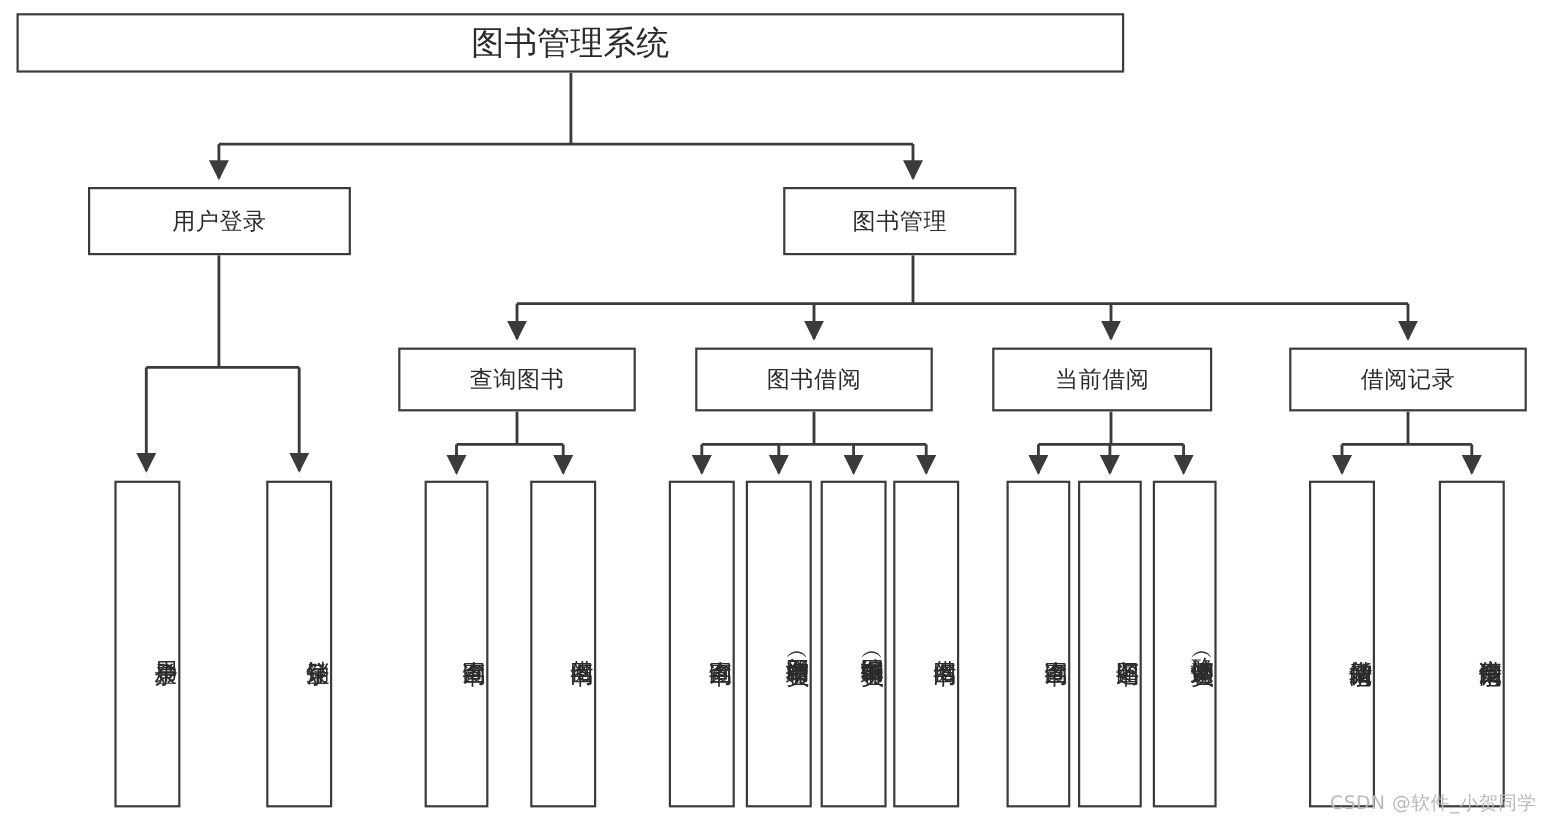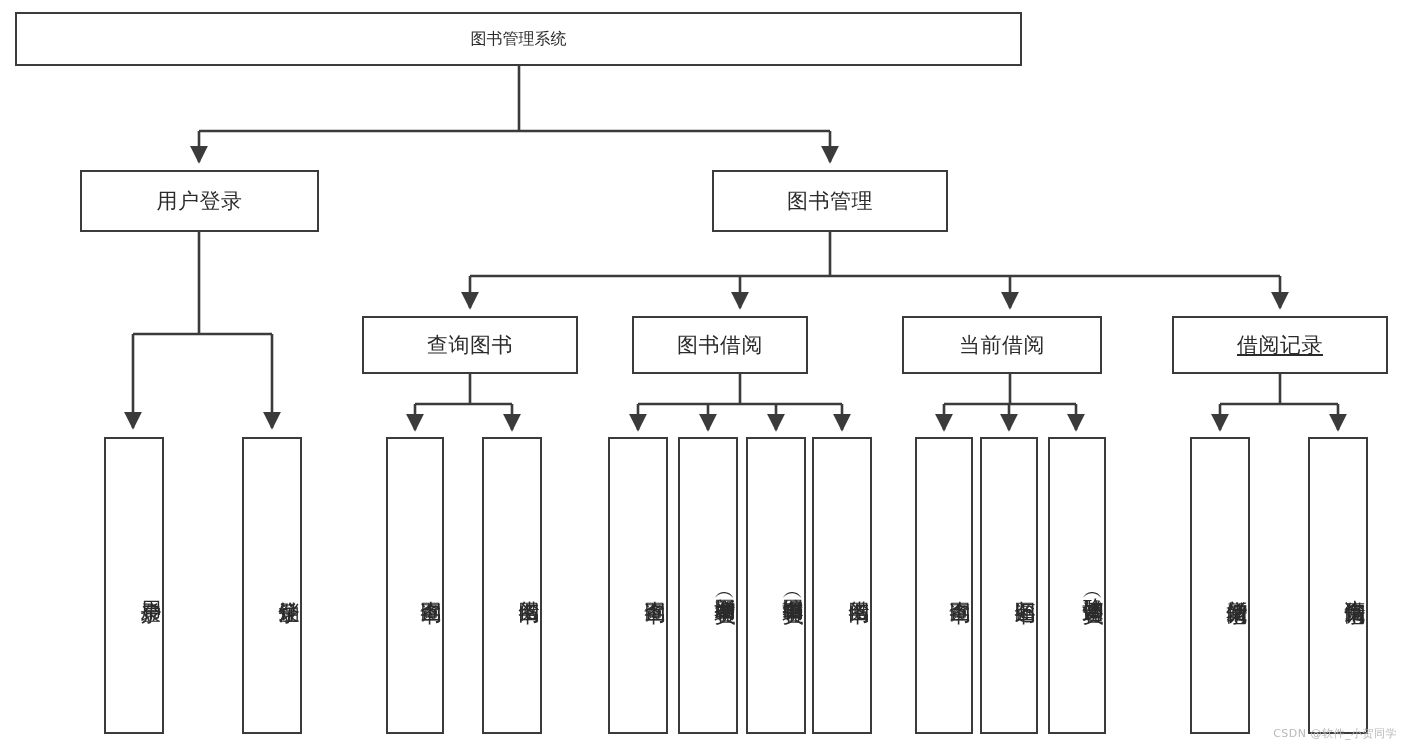--- a/index.html
+++ b/index.html
@@ -33,42 +33,42 @@
     display: flex;
     align-items: center;
     justify-content: center;
     color: #2b2b2b;
   }
   .node.horiz {
     font-size: 21px;
     letter-spacing: 0.5px;
   }
   .node.root {
-    font-size: 16px;
+    font-size: 30px;
   }
   .node.vert {
     writing-mode: vertical-rl;
     text-orientation: upright;
     font-size: 21px;
     line-height: 1.08;
     letter-spacing: 1px;
     padding: 8px 0;
     align-items: flex-start;
     justify-content: center;
   }
   .node.vert .vlabel {
     writing-mode: vertical-rl;
     text-orientation: upright;
     white-space: nowrap;
   }
   .watermark {
     position: absolute;
     right: 8px;
     bottom: 6px;
-    font-size: 11px;
+    font-size: 17px;
     color: #b9b9b9;
     letter-spacing: 0.5px;
     white-space: nowrap;
   }
 </style>
 </head>
 <body>
 
 <div id="canvas">
 
@@ -122,34 +122,34 @@
     </g>
   </svg>
 
   <div class="node root" style="left:15px; top:12px; width:1007px; height:54px;">
     <span>图书管理系统</span>
   </div>
 
   <div class="node horiz" style="left:80px; top:170px; width:239px; height:62px;">
     <span>用户登录</span>
   </div>
-  <div class="node horiz" style="left:712px; top:170px; width:236px; height:62px;">
+  <div class="node horiz" style="left:712px; top:170px; width:212px; height:62px;">
     <span>图书管理</span>
   </div>
 
   <div class="node horiz" style="left:362px; top:316px; width:216px; height:58px;">
     <span>查询图书</span>
   </div>
-  <div class="node horiz" style="left:632px; top:316px; width:176px; height:58px;">
+  <div class="node horiz" style="left:632px; top:316px; width:216px; height:58px;">
     <span>图书借阅</span>
   </div>
   <div class="node horiz" style="left:902px; top:316px; width:200px; height:58px;">
     <span>当前借阅</span>
   </div>
-  <div class="node horiz" style="left:1172px; top:316px; width:216px; height:58px;text-decoration:underline;">
+  <div class="node horiz" style="left:1172px; top:316px; width:216px; height:58px;">
     <span>借阅记录</span>
   </div>
 
   <div class="node vert" style="left:104px; top:437px; width:60px; height:297px;">
     <span class="vlabel">用户登录</span>
   </div>
   <div class="node vert" style="left:242px; top:437px; width:60px; height:297px;">
     <span class="vlabel">注销登录</span>
   </div>
 

